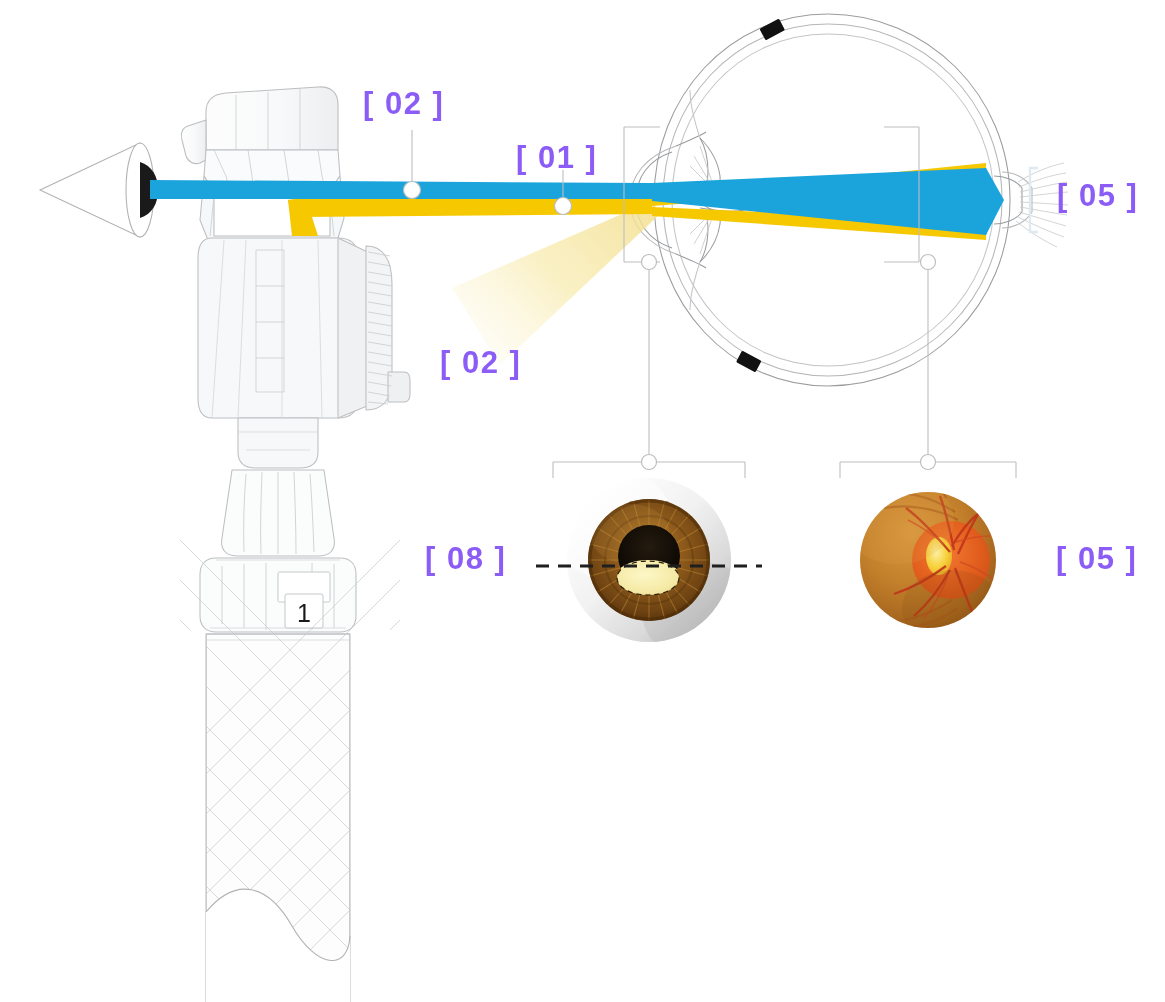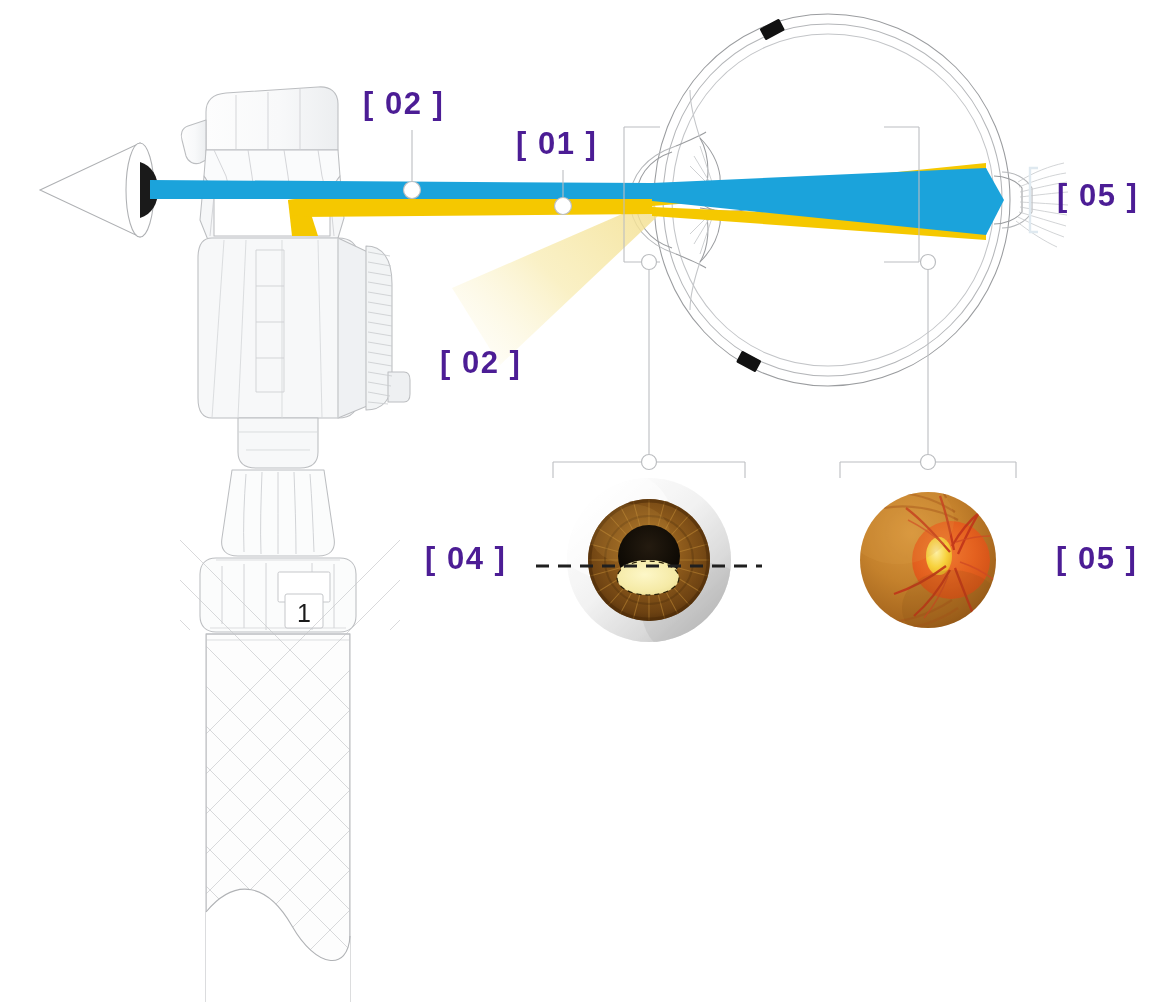--- a/index.html
+++ b/index.html
@@ -10,21 +10,21 @@
     position:relative;
   }
   #stage{position:absolute;left:0;top:0;width:1165px;height:1002px;}
   #stage svg{position:absolute;left:0;top:0;}
   .callout{
     position:absolute;
     font-family:"Liberation Sans","DejaVu Sans",sans-serif;
     font-weight:bold;
     font-size:31px;
     letter-spacing:1.5px;
-    color:#4c1d95;
+    color:#8b5cf6;
     white-space:nowrap;
     user-select:none;
   }
 </style>
 </head>
 <body>
 
 <div id="stage">
 
 <svg width="1165" height="1002" viewBox="0 0 1165 1002" xmlns="http://www.w3.org/2000/svg">
@@ -381,19 +381,19 @@
       </g>
 
       <ellipse cx="898" cy="520" rx="56" ry="44" fill="#dca04a" opacity="0.18"></ellipse>
       <ellipse cx="952" cy="608" rx="50" ry="38" fill="#7f4a12" opacity="0.16"></ellipse>
     </g>
   </g>
 
 </svg>
 
 <div class="callout" style="left:363px; top:86px;">[ 02 ]</div>
-<div class="callout" style="left:516px; top:126px;">[ 01 ]</div>
+<div class="callout" style="left:516px; top:140px;">[ 01 ]</div>
 <div class="callout" style="left:440px; top:345px;">[ 02 ]</div>
 <div class="callout" style="left:1057px; top:178px;">[ 05 ]</div>
-<div class="callout" style="left:425px; top:541px;">[ 04 ]</div>
+<div class="callout" style="left:425px; top:541px;">[ 08 ]</div>
 <div class="callout" style="left:1056px; top:541px;">[ 05 ]</div>
 
 </div>
 
 </body></html>

